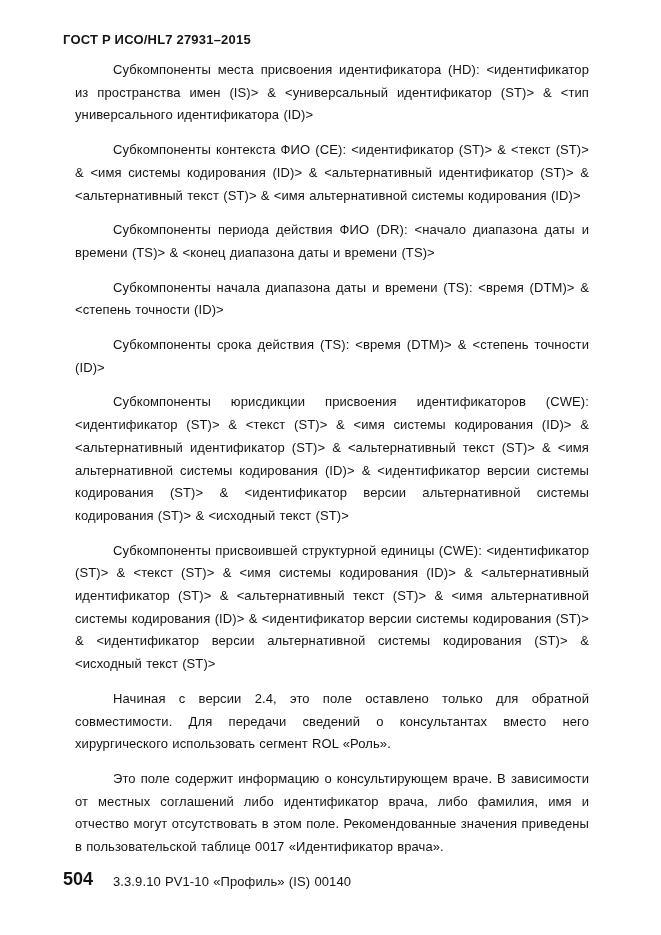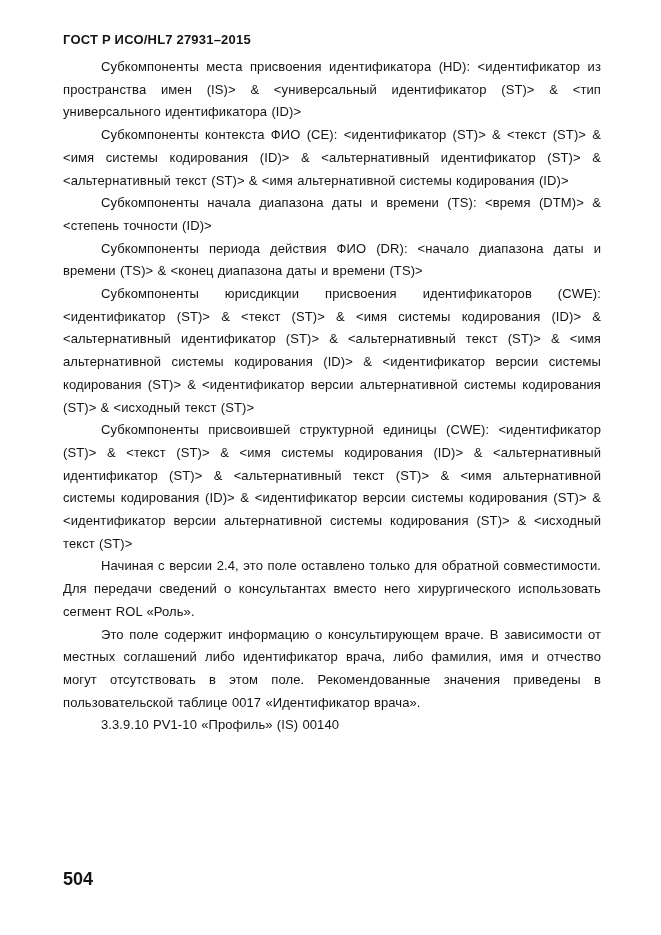--- a/index.html
+++ b/index.html
@@ -21,21 +21,21 @@
     overflow: hidden;
   }
   .doc-header {
     font-size: 13px;
     font-weight: bold;
     letter-spacing: 0.2px;
     margin: 0 0 9px 0;
     white-space: nowrap;
   }
   .doc-body p {
-    margin: 0;
+    margin: 12px;
     font-size: 13px;
     line-height: 22.7px;
     text-align: justify;
     text-indent: 38px;
     letter-spacing: 0.1px;
     word-spacing: 0.5px;
   }
   .page-number {
     position: absolute;
     left: 63px;
@@ -47,22 +47,23 @@
 </head>
 <body>
 
 <div class="page">
 
   <div class="doc-header">ГОСТ Р ИСО/HL7 27931–2015</div>
 
   <div class="doc-body">
     <p>Субкомпоненты места присвоения идентификатора (HD): &lt;идентификатор из пространства имен (IS)&gt; &amp; &lt;универсальный идентификатор (ST)&gt; &amp; &lt;тип универсального идентификатора (ID)&gt;</p>
     <p>Субкомпоненты контекста ФИО (CE): &lt;идентификатор (ST)&gt; &amp; &lt;текст (ST)&gt; &amp; &lt;имя системы кодирования (ID)&gt; &amp; &lt;альтернативный идентификатор (ST)&gt; &amp; &lt;альтернативный текст (ST)&gt; &amp; &lt;имя альтернативной системы кодирования (ID)&gt;</p>
+    <p>Субкомпоненты периода действия ФИО (DR): &lt;начало диапазона даты и времени (TS)&gt; &amp; &lt;конец диапазона даты и времени (TS)&gt;</p>
     <p>Субкомпоненты начала диапазона даты и времени (TS): &lt;время (DTM)&gt; &amp; &lt;степень точности (ID)&gt;</p>
-    <p>Субкомпоненты периода действия ФИО (DR): &lt;начало диапазона даты и времени (TS)&gt; &amp; &lt;конец диапазона даты и времени (TS)&gt;</p>
+    <p>Субкомпоненты срока действия (TS): &lt;время (DTM)&gt; &amp; &lt;степень точности (ID)&gt;</p>
     <p>Субкомпоненты юрисдикции присвоения идентификаторов (CWE): &lt;идентификатор (ST)&gt; &amp; &lt;текст (ST)&gt; &amp; &lt;имя системы кодирования (ID)&gt; &amp; &lt;альтернативный идентификатор (ST)&gt; &amp; &lt;альтернативный текст (ST)&gt; &amp; &lt;имя альтернативной системы кодирования (ID)&gt; &amp; &lt;идентификатор версии системы кодирования (ST)&gt; &amp; &lt;идентификатор версии альтернативной системы кодирования (ST)&gt; &amp; &lt;исходный текст (ST)&gt;</p>
     <p>Субкомпоненты присвоившей структурной единицы (CWE): &lt;идентификатор (ST)&gt; &amp; &lt;текст (ST)&gt; &amp; &lt;имя системы кодирования (ID)&gt; &amp; &lt;альтернативный идентификатор (ST)&gt; &amp; &lt;альтернативный текст (ST)&gt; &amp; &lt;имя альтернативной системы кодирования (ID)&gt; &amp; &lt;идентификатор версии системы кодирования (ST)&gt; &amp; &lt;идентификатор версии альтернативной системы кодирования (ST)&gt; &amp; &lt;исходный текст (ST)&gt;</p>
     <p>Начиная с версии 2.4, это поле оставлено только для обратной совместимости. Для передачи сведений о консультантах вместо него хирургического использовать сегмент ROL «Роль».</p>
     <p>Это поле содержит информацию о консультирующем враче. В зависимости от местных соглашений либо идентификатор врача, либо фамилия, имя и отчество могут отсутствовать в этом поле. Рекомендованные значения приведены в пользовательской таблице 0017 «Идентификатор врача».</p>
     <p>3.3.9.10 PV1-10 «Профиль» (IS) 00140</p>
   </div>
 
   <div class="page-number">504</div>
 
 </div>

